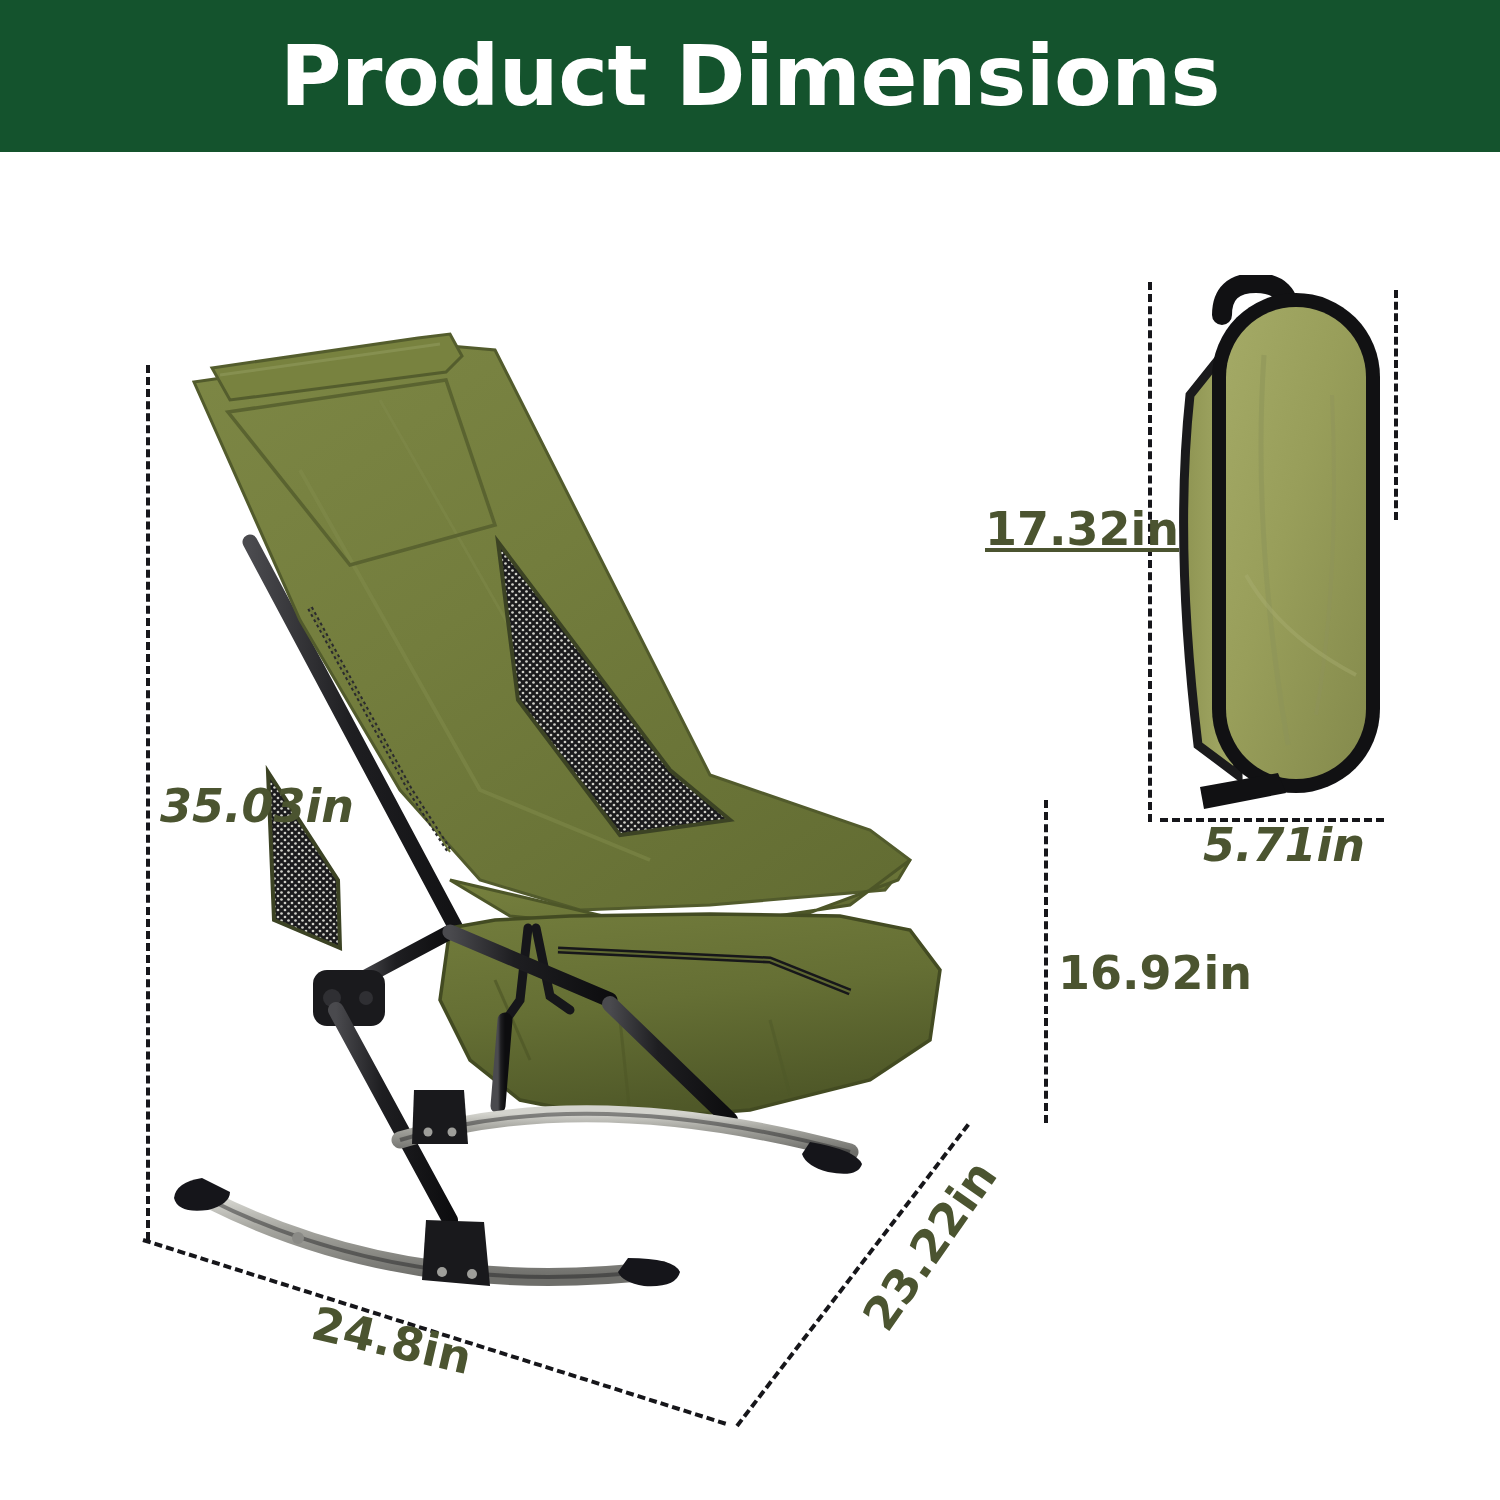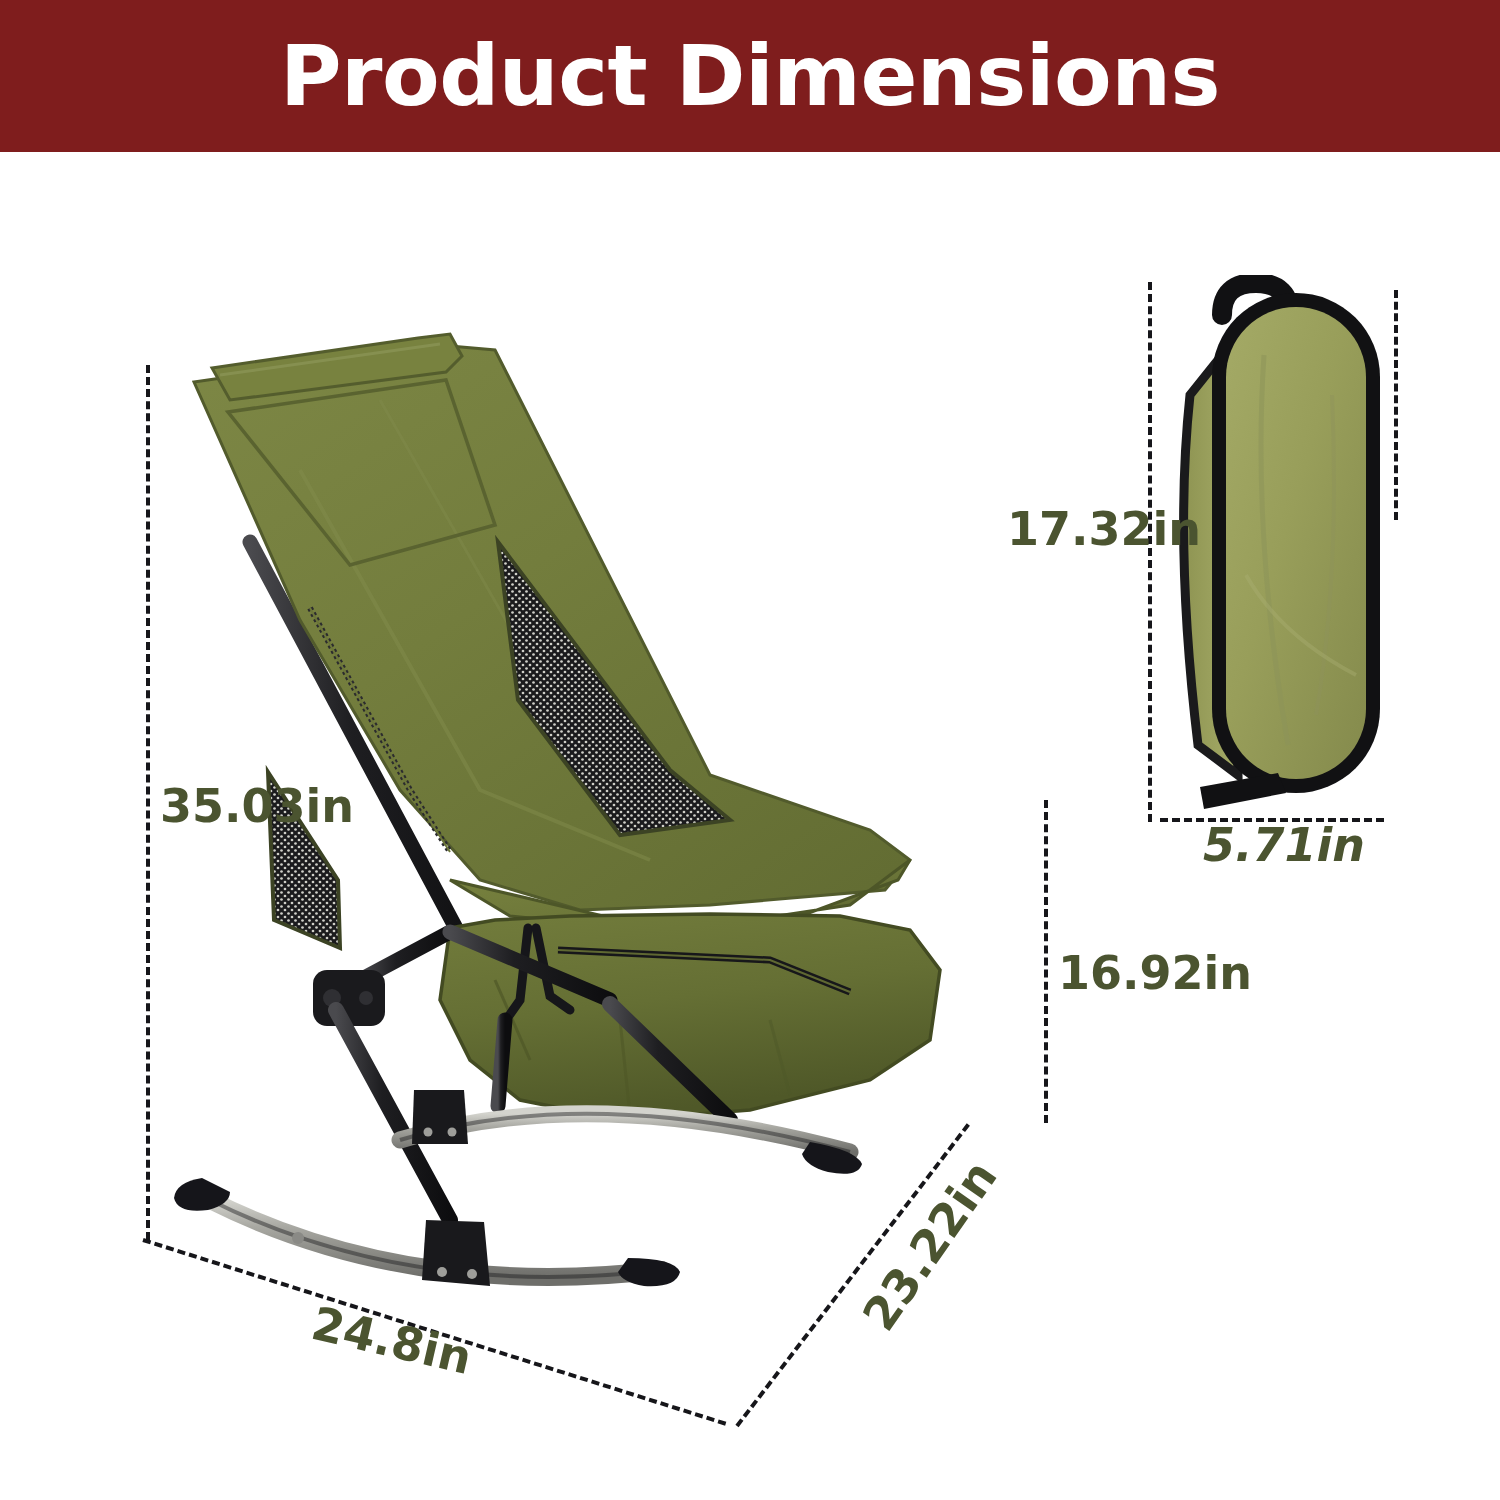--- a/index.html
+++ b/index.html
@@ -17,21 +17,21 @@
     background: #ffffff;
     overflow: hidden;
   }
   
   #header-banner {
     position: absolute;
     left: 0;
     top: 0;
     width: 1500px;
     height: 152px;
-    background: #7f1d1d;
+    background: #14532d;
     display: flex;
     align-items: center;
     justify-content: center;
   }
   #header-title {
     color: #ffffff;
     font-size: 84px;
     font-weight: bold;
     letter-spacing: -0.5px;
     font-family: "DejaVu Sans", sans-serif;
@@ -41,23 +41,23 @@
   
   .dim-label {
     position: absolute;
     color: #4b5430;
     font-size: 46px;
     font-weight: bold;
     font-family: "DejaVu Sans", sans-serif;
     white-space: nowrap;
     line-height: 1;
   }
-  #label-height       { left: 160px;  top: 783px; }
+  #label-height       { left: 160px;  top: 783px; font-style: italic; }
   #label-depth        { left: 1058px; top: 950px; text-align: center; }
-  #label-bag-height   { left: 1007px;  top: 506px; }
+  #label-bag-height   { left: 985px;  top: 506px; text-decoration: underline; }
   #label-bag-width    { left: 1203px; top: 822px; font-style: italic; }
   #label-width {
     left: 318px;  top: 1300px;
     transform: rotate(13deg);
     transform-origin: left top;
   }
   #label-diag {
     left: 893px;  top: 1292px;
     transform: rotate(-55deg);
     transform-origin: left bottom;

